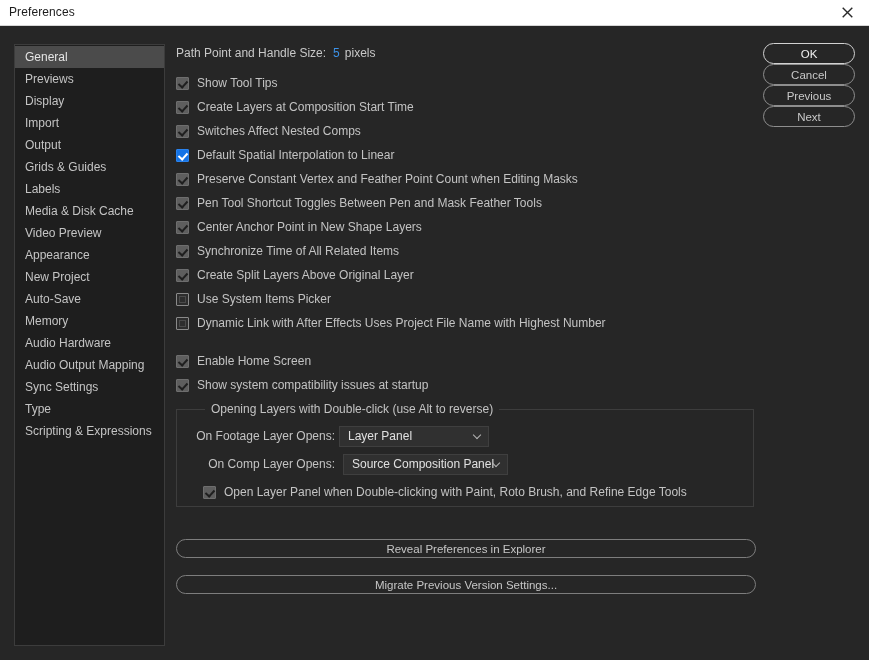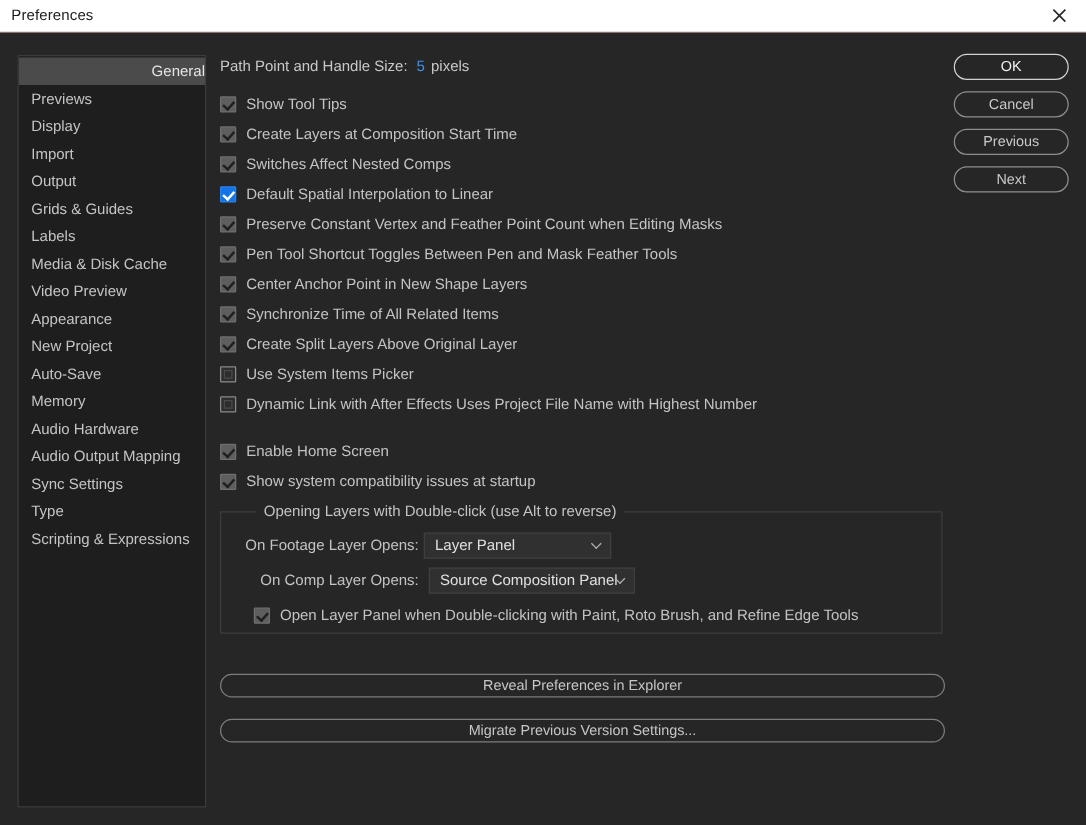--- a/index.html
+++ b/index.html
@@ -12,21 +12,21 @@
     height: 660px;
     overflow: hidden;
     font-family: "Liberation Sans", sans-serif;
     -webkit-font-smoothing: antialiased;
   }
 
   #app {
     position: relative;
     width: 869px;
     height: 504px;
-    background: #ef4444;
+    background: #0ea5e9;
   }
 
   
   .titlebar {
     position: absolute;
     left: 0; top: 0;
     width: 869px;
     height: 26px;
     background: #ffffff;
     border-bottom: 1px solid #d6d6d6;
@@ -81,21 +81,20 @@
     line-height: 22px;
     padding-left: 10px;
     font-size: 12px;
     color: #c4c4c4;
     white-space: nowrap;
     cursor: default;
   }
   .side-item.selected {
     background: #4b4b4b;
     color: #e4e4e4;
-    text-align: right;
   }
 
   
   .main {
     position: absolute;
     left: 176px;
     top: 18px;
     width: 580px;
   }
 
@@ -264,21 +263,20 @@
   }
 
   
   .actions {
     position: absolute;
     right: 14px;
     top: 17px;
     width: 92px;
     display: flex;
     flex-direction: column;
-    gap: 9px;
   }
   .act-btn {
     height: 21px;
     border-radius: 11px;
     border: 1px solid #8e8e8e;
     background: transparent;
     color: #c8c8c8;
     font-size: 11.5px;
     font-family: "Liberation Sans", sans-serif;
     cursor: pointer;

